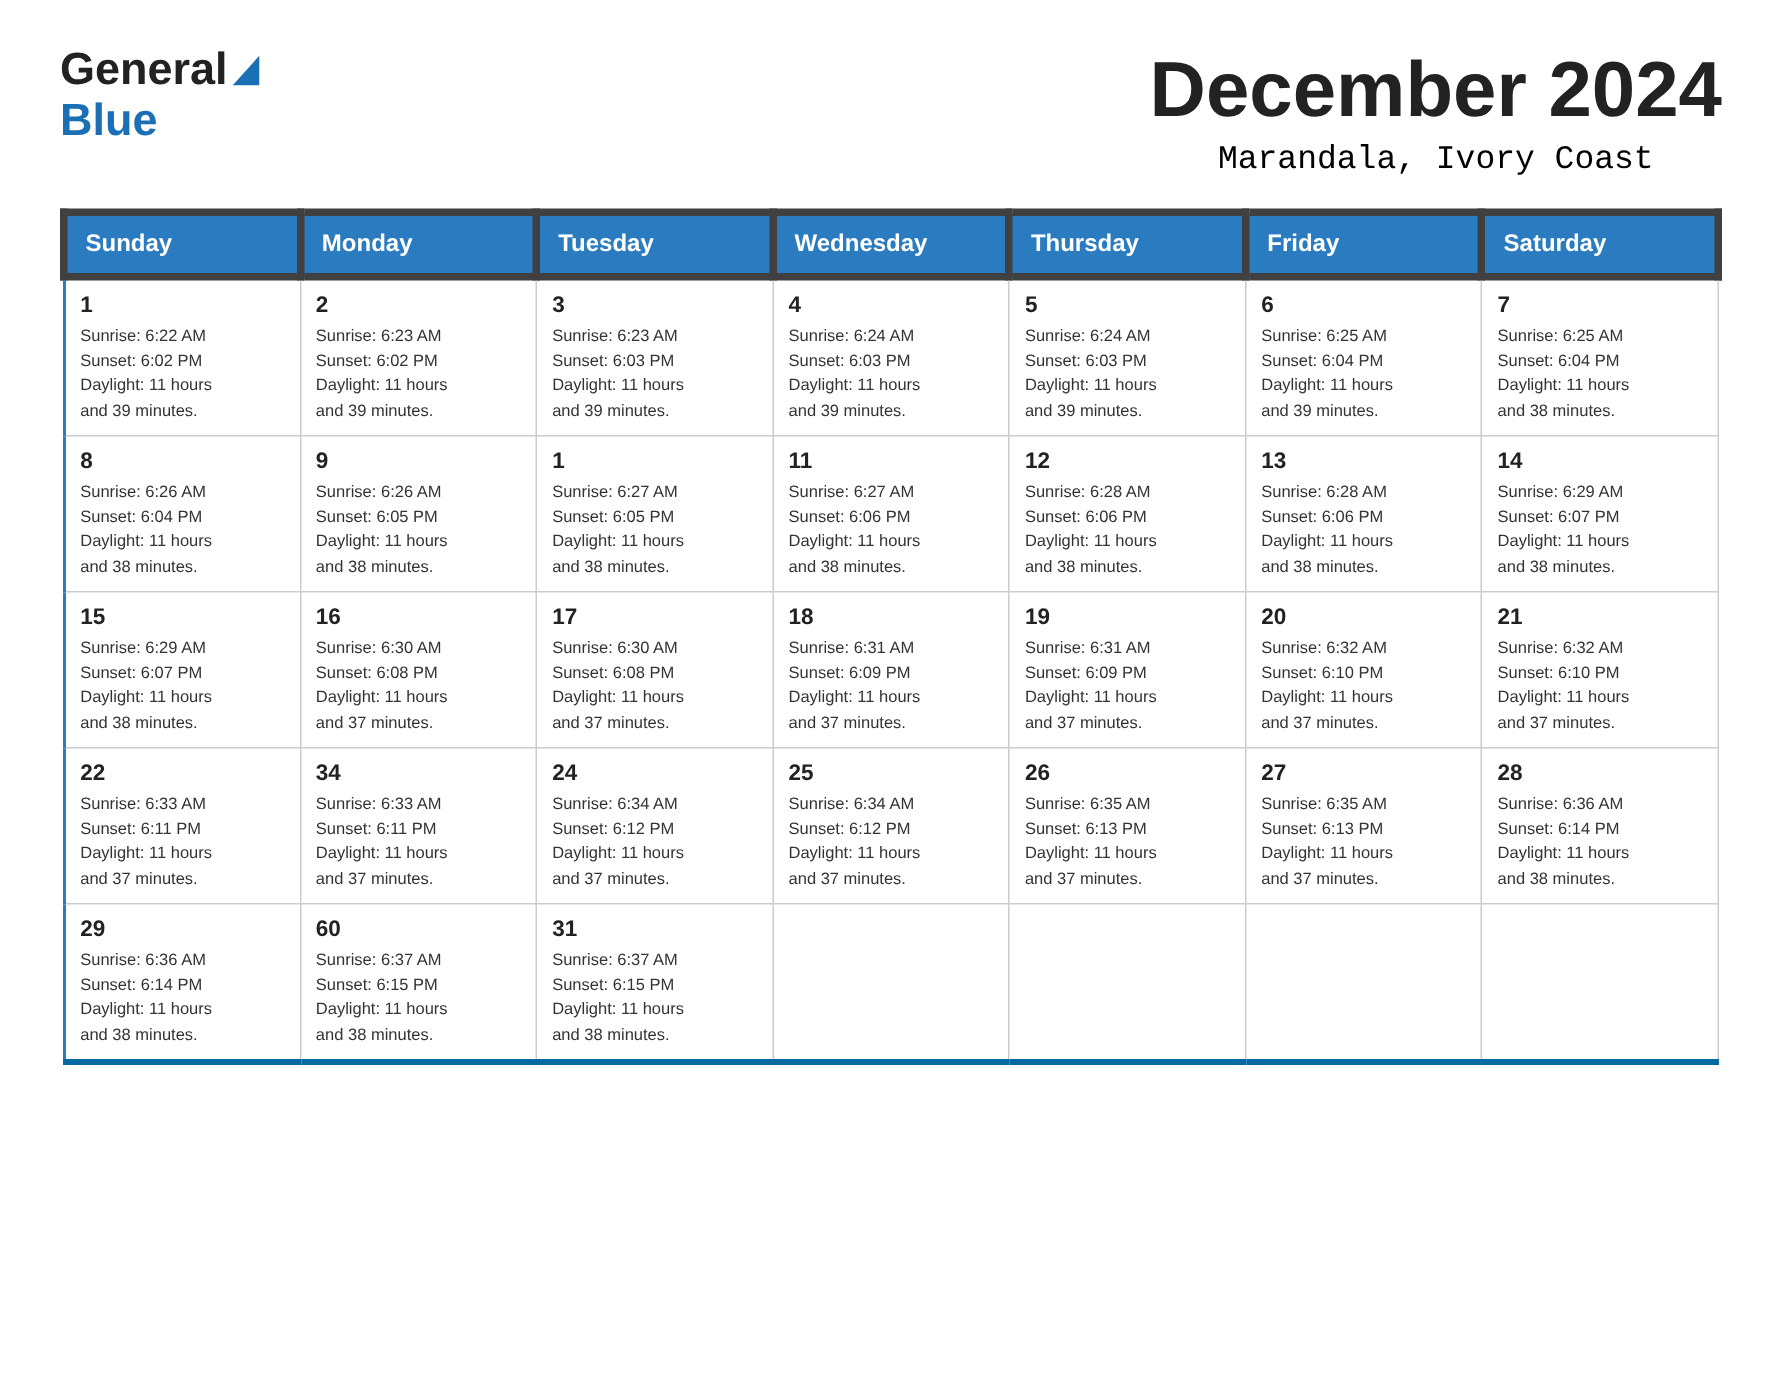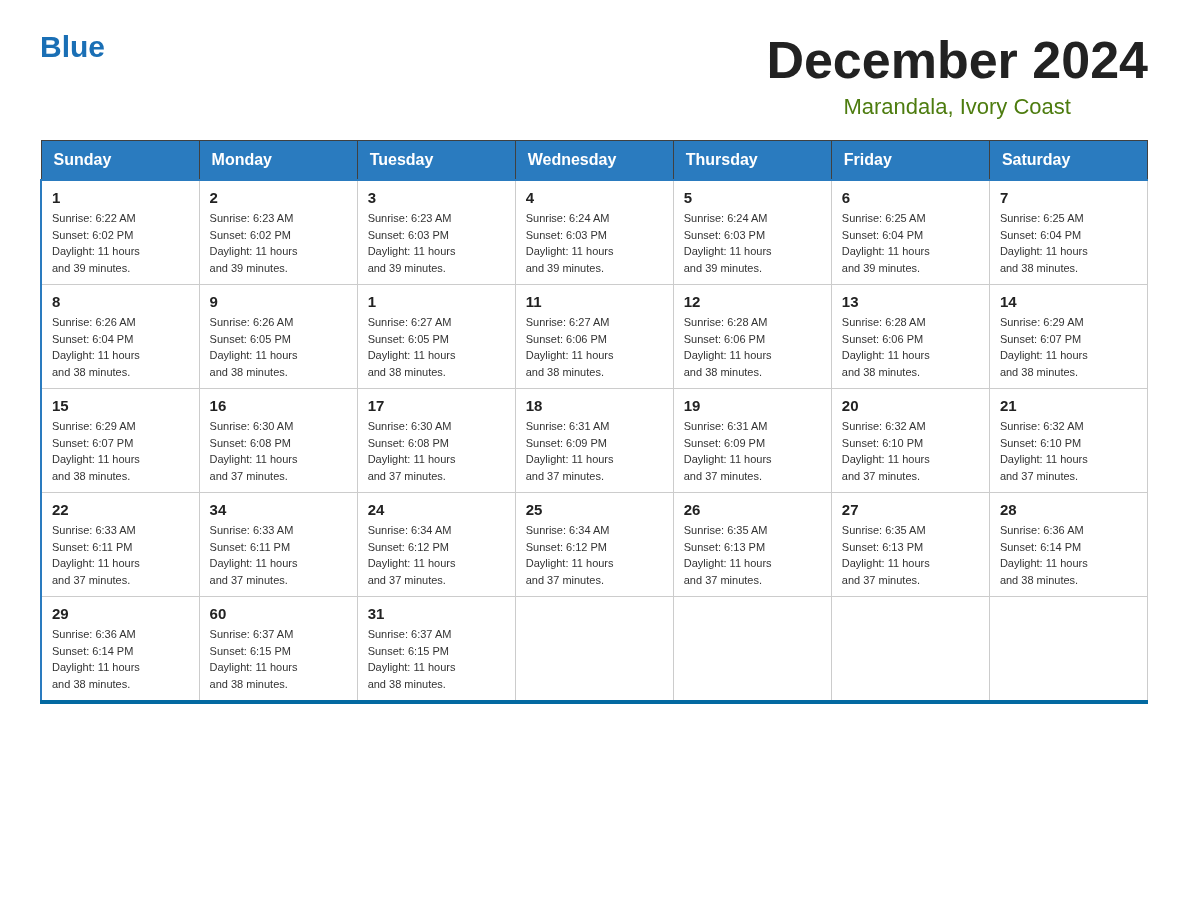--- a/index.html
+++ b/index.html
@@ -24,35 +24,36 @@
     .title-block {
       text-align: center;
     }
     .month-title {
       font-size: 52px;
       font-weight: bold;
       color: #222;
     }
     .location-title {
       font-size: 22px;
-      color: #4d7c0f;
+      color: #000000;
       margin-top: 4px;
+      font-family: Liberation Mono, monospace;
     }
     .calendar-table {
       width: 100%;
       border-collapse: collapse;
     }
     .calendar-table thead th {
       background-color: #2a7bbf;
       color: #fff;
       font-size: 16px;
       font-weight: bold;
       padding: 10px 12px;
       text-align: left;
-      border: 1px solid #404040;
+      border: 5px solid #404040;
       margin-top: 10px;
     }
     .calendar-table tbody td {
       vertical-align: top;
       padding: 8px 10px;
       font-size: 13px;
       color: #333;
       border: 1px solid #ccc;
       width: 14.28%;
       min-height: 90px;
@@ -87,20 +88,28 @@
     .logo-line1 {
       display: flex;
       align-items: center;
     }
   </style>
 </head>
 <body>
 
 <div class="header-row">
   <div class="logo">
+    <div class="logo-line1">
+      <span style="font-size:30px;font-weight:bold;color:#222;">General</span>
+      <span style="display:inline-block;margin-left:3px;margin-top:4px;">
+        <svg width="18" height="20" viewBox="0 0 18 20">
+            <polygon points="0,20 18,20 18,0" fill="#1a6fb5"></polygon>
+          </svg>
+      </span>
+    </div>
     <div>
       <span style="font-size:30px;font-weight:bold;color:#1a6fb5;">Blue</span>
     </div>
   </div>
   <div class="title-block">
     <div class="month-title">December 2024</div>
     <div class="location-title">Marandala, Ivory Coast</div>
   </div>
 </div>
 

